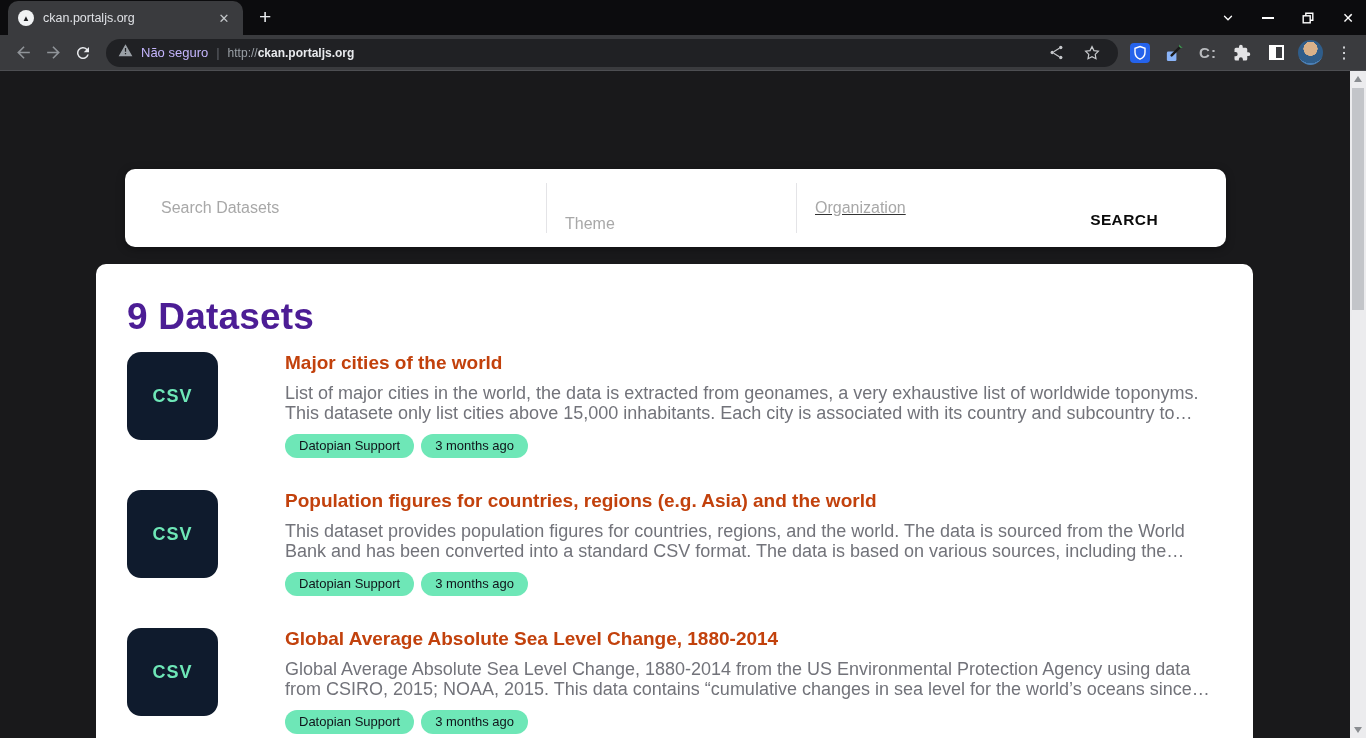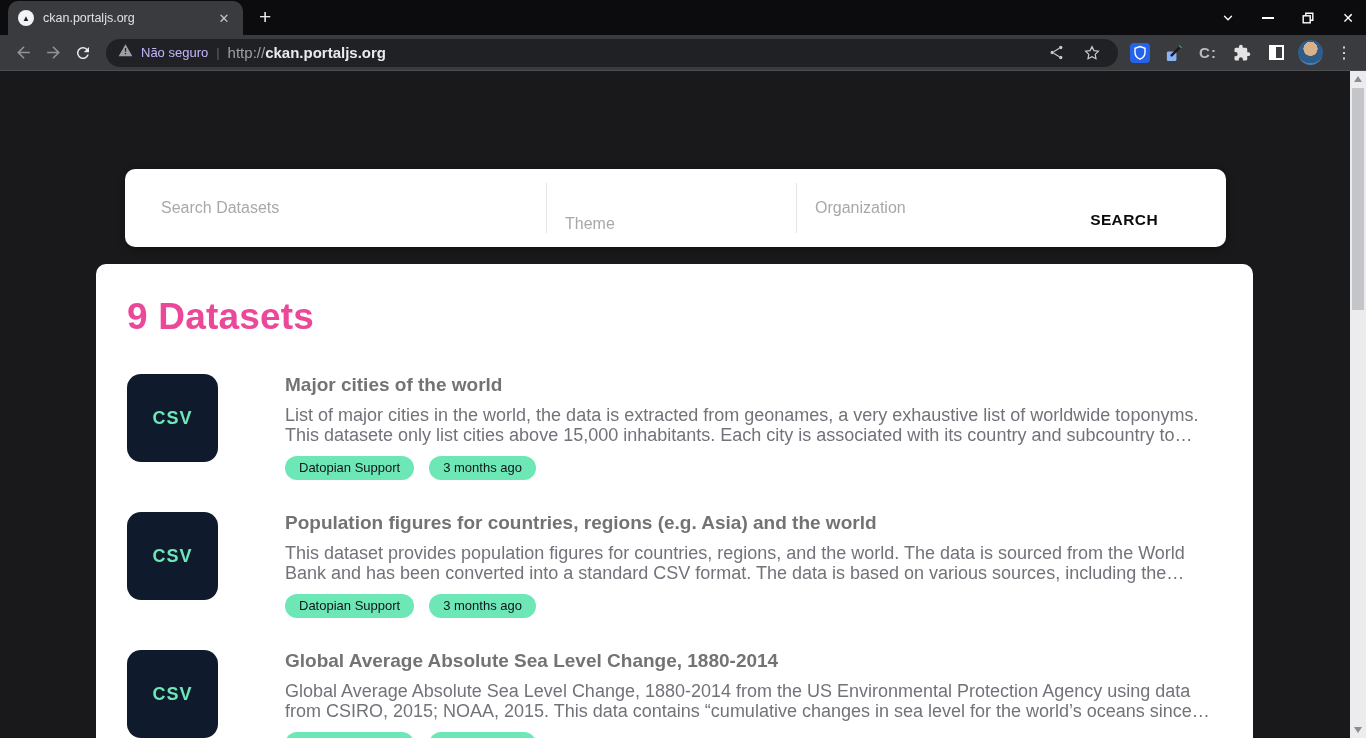--- a/index.html
+++ b/index.html
@@ -23,21 +23,21 @@
   .close-glyph { font-size:14px; color:#fff; }
 
   .toolbar { height:36px; background:#3a3b3e; border-bottom:1px solid #4d4e52;
              display:flex; align-items:center; padding:0 8px; }
   .nav-btn { width:30px; height:30px; display:flex; align-items:center; justify-content:center;
              border-radius:50%; cursor:pointer; flex-shrink:0; }
   .omnibox { flex:1; height:28px; background:#202124; border-radius:14px; margin:0 8px;
              display:flex; align-items:center; padding:0 12px; gap:8px; min-width:0; }
   .sec-label { color:#c4b5fd; font-size:13px; white-space:nowrap; }
   .omni-sep { color:#5f6368; font-size:13px; }
-  .url { font-size:15px; white-space:nowrap; overflow:hidden; }
+  .url { font-size:12px; white-space:nowrap; overflow:hidden; }
   .url .scheme { color:#9aa0a6; }
   .url .domain { color:#e8eaed; font-weight:bold; }
   .omni-spacer { flex:1; }
   .ext-area { display:flex; align-items:center; gap:6px; }
   .ext-btn { width:28px; height:28px; display:flex; align-items:center; justify-content:center;
              cursor:pointer; flex-shrink:0; }
   .bw-shield { width:20px; height:20px; }
   .cz-text { color:#b9bbbe; font-weight:bold; font-size:15px; letter-spacing:1px; }
   .dr-square { width:15px; height:15px; border:2px solid #fff;
                background:linear-gradient(90deg,#fff 50%, transparent 50%); }
@@ -60,39 +60,39 @@
                   background:#c3c5c9; cursor:grab; }
 
   .search-card { position:absolute; left:125px; top:98px; width:1101px; height:78px;
                  background:#ffffff; border-radius:10px; display:flex; align-items:stretch;
                  box-shadow:0 2px 8px rgba(0,0,0,.35); }
   .sfield { border:none; outline:none; background:transparent; font-size:16px; color:#333;
             font-family:"Liberation Sans", sans-serif; }
   .sfield::placeholder { color:#a8a8a8; }
   .sfield.f1 { width:421px; padding-left:36px; }
   .sfield.f2 { width:249px; padding-left:18px;margin-top:32px; }
-  .sfield.f3 { flex:1; padding-left:18px; min-width:0; }
+  .sfield.f3 { flex:1; padding-left:18px; min-width:0;text-decoration:underline; }
   .vdiv { width:1px; background:#e4e4e7; margin:14px 0; }
   .search-btn { border:none; background:none; cursor:pointer; font-family:"Liberation Sans", sans-serif;
                 font-weight:800; font-size:15.5px; letter-spacing:.4px; color:#0a0a0a;
                 padding:0 68px 0 30px;margin-top:23px; }
 
   .content-card { position:absolute; left:96px; top:193px; width:1157px; height:620px;
                   background:#ffffff; border-radius:10px 10px 0 0; padding:30px 32px 40px 31px; }
-  .page-heading { font-size:37px; font-weight:800; color:#ec4899; margin:2px 0 36px; letter-spacing:.2px; }
+  .page-heading { font-size:37px; font-weight:800; color:#4c1d95; margin:2px 0 14px; letter-spacing:.2px; }
 
   .dataset-row { display:flex; margin-bottom:32px; }
   .fmt-tile { width:91px; height:88px; border-radius:14px; background:#0f1b2d; color:#6ee7b7;
               display:flex; align-items:center; justify-content:center; font-size:18px; font-weight:800;
               letter-spacing:1px; flex-shrink:0; margin-right:67px; }
   .ds-body { flex:1; min-width:0; }
-  .ds-title { font-size:19px; font-weight:700; color:#737373; margin-bottom:9px; cursor:pointer; }
+  .ds-title { font-size:19px; font-weight:700; color:#c2410c; margin-bottom:9px; cursor:pointer; }
   .ds-desc { font-size:18px; line-height:20px; color:#72737a; max-width:936px;
              display:-webkit-box; -webkit-line-clamp:2; -webkit-box-orient:vertical; overflow:hidden; }
-  .ds-badges { margin-top:11px; display:flex; gap:15px; }
+  .ds-badges { margin-top:11px; display:flex; gap:7px; }
   .badge { background:#6ee7b7; color:#10141a; font-size:13px; line-height:16px;
            padding:4px 14px; border-radius:999px; white-space:nowrap; }
   .badge:empty, .ds-desc:empty { display:none; }
 </style>
 </head>
 <body>
 
 <div class="tabbar">
   <div class="tab">
     <span class="favicon">▲</span>

